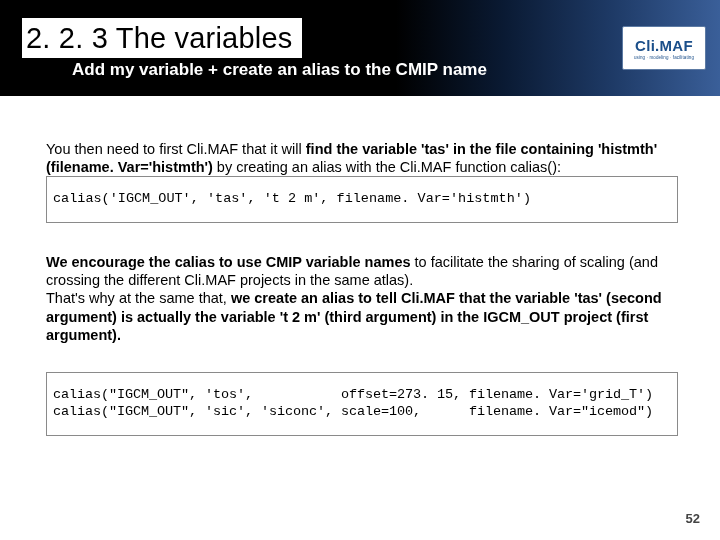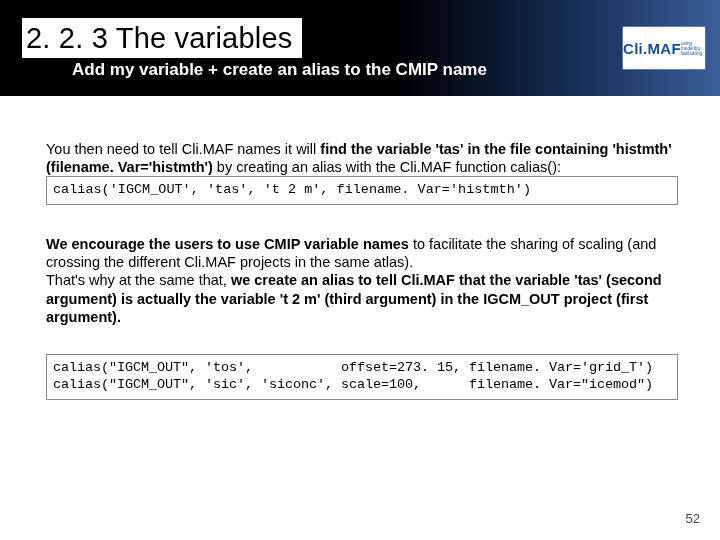--- a/index.html
+++ b/index.html
@@ -44,20 +44,21 @@
   .logo {
     position: absolute;
     right: 14px;
     top: 26px;
     width: 84px;
     height: 44px;
     background: #fff;
     border: 1px solid #5c7aa3;
     border-radius: 2px;
     display: flex;
+    flex-direction: column;
     align-items: center;
     justify-content: center;
   }
   .logo-big {
     font-size: 15px;
     font-weight: 700;
     color: #1b4f8a;
     letter-spacing: 0.3px;
   }
   .logo-sub {
@@ -78,38 +79,39 @@
   }
 
   .para { margin-bottom: 6px; }
   .bold { font-weight: 700; }
 
   .codebox {
     border: 1px solid #8a8a8a;
     background: #fff;
     font-family: "Courier New", Courier, monospace;
     font-size: 13.5px;
-    padding: 5px 6px;
+    padding: 14px 6px;
     white-space: pre;
     margin-top: -2px;
     margin-bottom: 2px;
     overflow: hidden;
     color: #000;
   }
   .codebox.one { margin-top: 2px; }
   .codebox.two { letter-spacing: -0.1px; }
   .gap-med { height: 22px; }
   .gap-lg  { height: 30px; }
 
   .pagenum {
     position: absolute;
     right: 20px;
     bottom: 14px;
     font-size: 13px;
     color: #444;
+    font-weight: bold;
   }
 
   
   .overlay1 { position: relative; top: -6px; }
   .overlay2 { position: relative; top: -6px; }
 </style>
 </head>
 <body>
 
 <div class="header">
@@ -119,29 +121,29 @@
   <div class="subtitle">Add my variable + create an alias to the CMIP name</div>
   <div class="logo">
     <div class="logo-big">Cli.MAF</div>
     <div class="logo-sub">using · modeling · facilitating</div>
   </div>
 </div>
 
 <div class="content">
 
   <div class="para">
-    <span>You then need to tell Cli.MAF names it will </span><span class="bold">find the variable 'tas' in the file containing 'histmth' (filename. Var='histmth')</span><span> by creating an alias with the Cli.MAF function calias():</span>
+    <span>You then need to first Cli.MAF that it will </span><span class="bold">find the variable 'tas' in the file containing 'histmth' (filename. Var='histmth')</span><span> by creating an alias with the Cli.MAF function calias():</span>
   </div>
 
   <div class="codebox one overlay1">calias('IGCM_OUT', 'tas', 't 2 m', filename. Var='histmth')</div>
 
   <div class="gap-med"></div>
 
   <div class="para">
-    <span class="bold">We encourage the users to use CMIP variable names</span><span> to facilitate the sharing of scaling (and crossing the different Cli.MAF projects in the same atlas).</span><br>
+    <span class="bold">We encourage the calias to use CMIP variable names</span><span> to facilitate the sharing of scaling (and crossing the different Cli.MAF projects in the same atlas).</span><br>
     <span>That's why at the same that, </span><span class="bold">we create an alias to tell Cli.MAF that the variable 'tas' (second argument) is actually the variable 't 2 m' (third argument) in the IGCM_OUT project (first argument).</span>
   </div>
 
   <div class="gap-lg"></div>
 
 
   <div class="codebox two overlay2">calias("IGCM_OUT", 'tos',           offset=273. 15, filename. Var='grid_T')
 calias("IGCM_OUT", 'sic', 'siconc', scale=100,      filename. Var="icemod")</div>
 
 </div>

